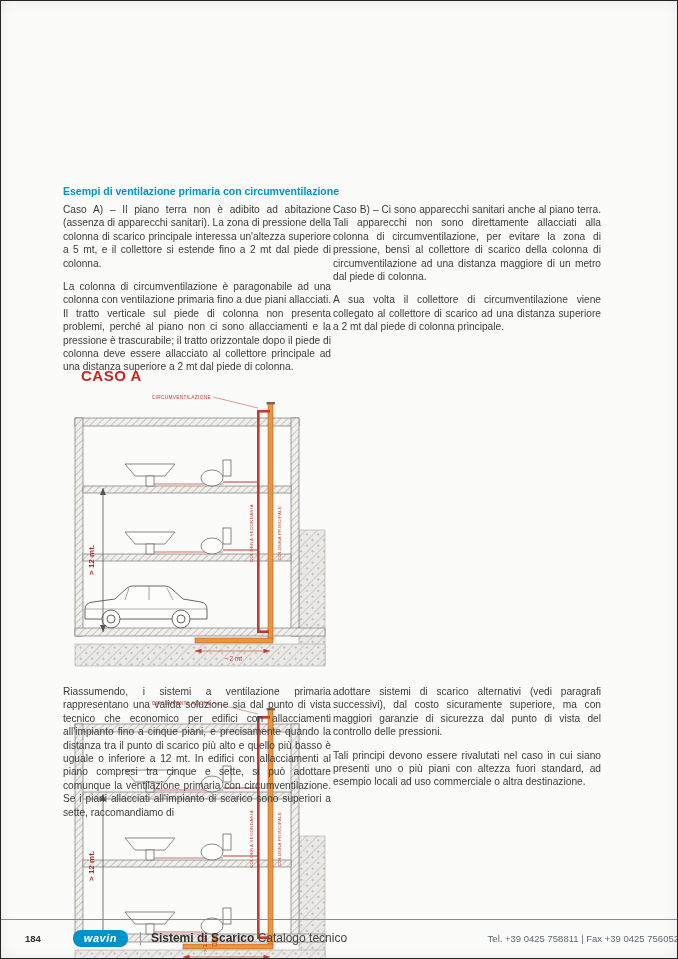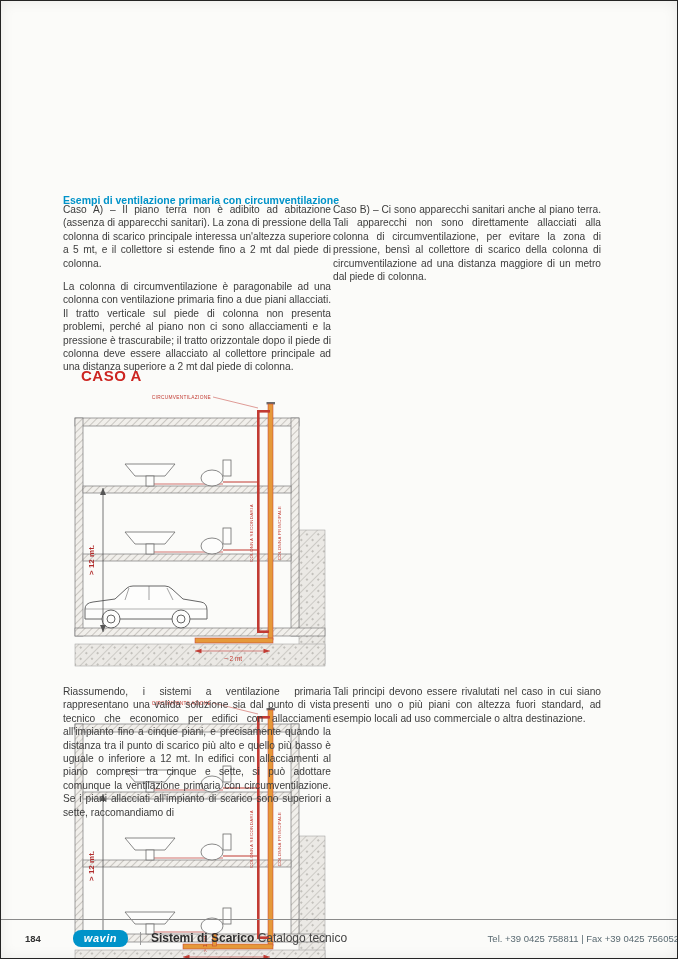--- a/index.html
+++ b/index.html
@@ -6,21 +6,21 @@
   html,body { background:#d9d9d9; }
   body { width:678px; height:959px; }
   .page {
     position:relative; width:678px; height:959px;
     background:#fbfbf9; border:1px solid #242424;
     box-shadow: inset 0 0 14px rgba(0,0,0,0.07);
     font-family:"Liberation Sans", sans-serif; color:#3c3c3c;
     overflow:hidden;
   }
   .heading {
-    position:absolute; left:62px; top:193px; width:290px;
+    position:absolute; left:62px; top:184px; width:290px;
     font-size:10.5px; font-weight:bold; color:#0093c9;
   }
   .twocol { position:absolute; left:62px; width:556px; display:flex; gap:2px; }
   .intro   { top:202px; }
   .summary { top:684px; }
   .col { width:268px; }
   .col p { font-size:10.2px; line-height:13.4px; text-align:justify; }
   .col p + p { margin-top:10px; }
   .diagrams { position:absolute; left:62px; top:366px; width:556px; display:flex; gap:24px;flex-direction:column; }
   .diagram { width:266px; }
@@ -53,20 +53,21 @@
 
   <h2 class="heading">Esempi di ventilazione primaria con circumventilazione</h2>
 
   <div class="twocol intro">
     <div class="col">
       <p>Caso A) – Il piano terra non è adibito ad abitazione (assenza di apparecchi sanitari). La zona di pressione della colonna di scarico principale interessa un'altezza superiore a 5 mt, e il collettore si estende fino a 2 mt dal piede di colonna.</p>
       <p>La colonna di circumventilazione è paragonabile ad una colonna con ventilazione primaria fino a due piani allacciati. Il tratto verticale sul piede di colonna non presenta problemi, perché al piano non ci sono allacciamenti e la pressione è trascurabile; il tratto orizzontale dopo il piede di colonna deve essere allacciato al collettore principale ad una distanza superiore a 2 mt dal piede di colonna.</p>
     </div>
     <div class="col">
       <p>Caso B) – Ci sono apparecchi sanitari anche al piano terra. Tali apparecchi non sono direttamente allacciati alla colonna di circumventilazione, per evitare la zona di pressione, bensì al collettore di scarico della colonna di circumventilazione ad una distanza maggiore di un metro dal piede di colonna.</p>
+      <p>A sua volta il collettore di circumventilazione viene collegato al collettore di scarico ad una distanza superiore a 2 mt dal piede di colonna principale.</p>
     </div>
   </div>
 
   <div class="diagrams">
 
     <figure class="diagram">
       <div class="diagram-title">CASO A</div>
       <svg class="drawing" viewBox="0 0 266 282" width="266" height="282">
         <defs>
           <pattern id="hatchA" width="5" height="5" patternUnits="userSpaceOnUse" patternTransform="rotate(45)">
@@ -245,20 +246,21 @@
       </svg>
     </figure>
 
   </div>
 
   <div class="twocol summary">
     <div class="col">
       <p>Riassumendo, i sistemi a ventilazione primaria rappresentano una valida soluzione sia dal punto di vista tecnico che economico per edifici con allacciamenti all'impianto fino a cinque piani, e precisamente quando la distanza tra il punto di scarico più alto e quello più basso è uguale o inferiore a 12 mt. In edifici con allacciamenti al piano compresi tra cinque e sette, si può adottare comunque la ventilazione primaria con circumventilazione. Se i piani allacciati all'impianto di scarico sono superiori a sette, raccomandiamo di</p>
     </div>
     <div class="col">
+      <p>adottare sistemi di scarico alternativi (vedi paragrafi successivi), dal costo sicuramente superiore, ma con maggiori garanzie di sicurezza dal punto di vista del controllo delle pressioni.</p>
       <p>Tali principi devono essere rivalutati nel caso in cui siano presenti uno o più piani con altezza fuori standard, ad esempio locali ad uso commerciale o altra destinazione.</p>
     </div>
   </div>
 
   <div class="footer-rule"></div>
   <footer class="footer">
     <span class="pagenum">184</span>
     <span class="logo">wavin</span>
     <span class="footer-divider"></span>
     <span class="product"><b>Sistemi di Scarico</b> <span>Catalogo tecnico</span></span>

